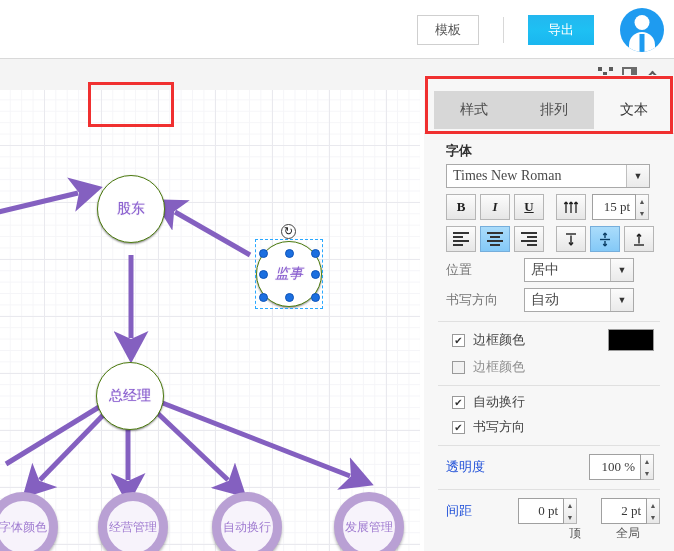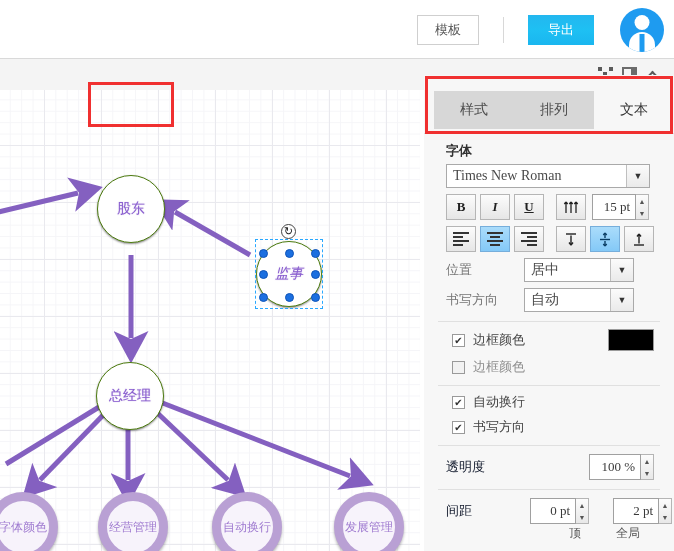--- a/index.html
+++ b/index.html
@@ -234,21 +234,21 @@
     font-size:10px;color:#333;box-sizing:border-box;margin-right:8px;cursor:pointer;
   }
   .cbx.off{background:#f2f2f2;}
   .chkrow .ctxt{font-size:13px;color:#444;}
   .colorswatch{
     width:46px;height:22px;background:#000000;border:1px solid #9a9a9a;
     box-sizing:border-box;margin-left:auto;margin-right:20px;cursor:pointer;
   }
   .hr{height:1px;background:#e0e0e0;margin:9px 14px 0 14px;}
   .bigrow{display:flex;align-items:center;margin:8px 0 0 22px;}
-  .bigrow .cap{font-size:13px;color:#0f172a;}
+  .bigrow .cap{font-size:13px;color:#1d4ed8;}
   .unit-cap{font-size:12px;color:#555;text-align:center;}
 </style>
 </head>
 <body>
 
 <div class="header">
   <div class="hdr-right">
     <div class="btn-template">模板</div>
     <div class="hdr-sep"></div>
     <div class="btn-export">导出</div>
@@ -515,21 +515,21 @@
             <span>▲</span>
             <span>▼</span>
           </div>
       </div>
     </div>
 
     <div class="hr"></div>
 
     <div class="bigrow">
       <span class="cap">间距</span>
-      <div class="spin" style="margin-left:58px;">
+      <div class="spin" style="margin-left:46px;">
         <div class="fld" style="width:46px;">0 pt</div>
         <div class="stepper">
             <span>▲</span>
             <span>▼</span>
           </div>
       </div>
       <div class="spin" style="margin-left:24px;">
         <div class="fld" style="width:46px;">2 pt</div>
         <div class="stepper">
             <span>▲</span>

